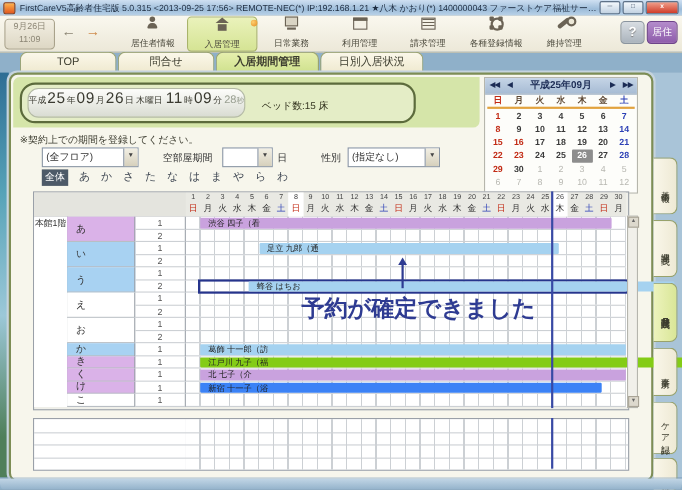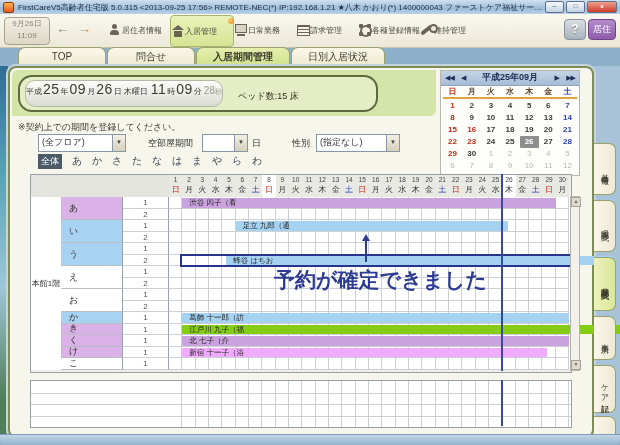--- a/index.html
+++ b/index.html
@@ -16,21 +16,21 @@
   .winbtn{width:17px;height:10px;border:1px solid #5e7187;border-radius:2px;
     background:linear-gradient(#f4f8fc,#c2d2e2);font-size:6px;line-height:9px;text-align:center;color:#44556b;}
   .winbtn.close{width:28px;background:linear-gradient(#f0a08c,#cf3b28);color:#fff;font-weight:bold;}
   
   .toolbar{position:absolute;left:0;top:14px;width:620px;height:33px;
     background:linear-gradient(#faf8ef,#ece8d8);border-bottom:1px solid #c9c4ae;}
   .datebox{position:absolute;left:4px;top:3px;width:44px;height:26px;background:linear-gradient(#f3efe3,#ddd7c4);
     border:1px solid #a9a28b;border-radius:4px;color:#8b8574;font-size:8px;text-align:center;line-height:12px;}
   .navarrow{position:absolute;top:7px;font-size:13px;font-weight:bold;}
   .tbuttons{position:absolute;left:108px;top:1px;display:flex;}
-  .tbtn{width:62px;height:30px;display:flex;flex-direction:row;align-items:center;justify-content:flex-start;
+  .tbtn{width:62px;height:30px;display:flex;flex-direction:column;align-items:center;justify-content:space-between;
     border-radius:4px;color:#4c4a3d;font-size:8px;}
   .tbtn.active{background:linear-gradient(#eaf2bb,#d5e494);border:1px solid #a9b46a;}
   .tbtn .ic{position:relative;width:14px;height:12px;margin-bottom:1px;}
   .alertdot{position:absolute;left:228px;top:4px;width:6px;height:6px;border-radius:50%;
     background:radial-gradient(circle at 35% 35%,#ffcf70,#e08a1e);}
   .helpbtn{position:absolute;right:34px;top:5px;width:20px;height:19px;border-radius:4px;
     background:linear-gradient(#d8dde2,#aab3bc);border:1px solid #8a949e;color:#fff;font-weight:bold;
     font-size:12px;text-align:center;line-height:18px;text-shadow:0 1px 1px #777;}
   .modebtn{position:absolute;right:4px;top:5px;width:26px;height:19px;border-radius:4px;
     background:linear-gradient(#b48ccb,#8e5cab);border:1px solid #6d4389;color:#fff;font-size:9px;
@@ -98,21 +98,21 @@
   .gtable{position:absolute;left:20px;top:106px;width:540px;height:197px;background:#efefe9;border:1px solid #9aa0a8;}
   .ghead{position:absolute;left:138px;top:0;width:400px;height:22px;background:#e9e9e3;border-bottom:1px solid #9aa0a8;}
   .gdaycell{position:absolute;top:0;height:22px;text-align:center;}
   .gdaycell.hl{background:#fff;}
   .gdnum{display:block;font-size:6.5px;color:#444;line-height:9px;}
   .gdow{display:block;font-size:8px;line-height:11px;color:#333;}
   .gdow.su{color:#c22a14;} .gdow.sa{color:#2b3fb5;}
   .glefthead{position:absolute;left:0;top:0;width:138px;height:22px;background:#e4e4de;border-bottom:1px solid #9aa0a8;}
   .gbody{position:absolute;left:0;top:22px;width:540px;height:173px;background:#fff;}
   .floorcol{position:absolute;left:0;top:0;width:30px;height:173px;border-right:1px solid #9aa0a8;
-    font-size:8px;color:#333;display:flex;align-items:center;justify-content:center;}
+    font-size:8px;color:#333;display:flex;align-items:flex-start;justify-content:center;}
   .roomcell{position:absolute;left:30px;width:62px;border-right:1px solid #9aa0a8;border-bottom:1px solid #b9bec4;
     font-size:9px;color:#333;display:flex;align-items:center;padding-left:8px;box-sizing:border-box;}
   .bedcell{position:absolute;left:92px;width:46px;border-right:1px solid #9aa0a8;border-bottom:1px solid #ccd0d4;
     font-size:8px;color:#555;text-align:center;box-sizing:border-box;}
   .gridrow{position:absolute;left:138px;width:400px;border-bottom:1px solid #ccd0d4;box-sizing:border-box;
     background:repeating-linear-gradient(90deg,transparent 0 12.333px,#ccd0d4 12.333px 13.333px);}
   .bar{position:absolute;height:9.5px;border-radius:1px;font-size:7.5px;line-height:9.5px;color:#222;
     white-space:nowrap;padding-left:7px;box-sizing:border-box;overflow:visible;}
   .selbox{position:absolute;border:2px solid #26348c;background:transparent;box-sizing:border-box;}
   .todayline{position:absolute;width:2px;background:#3849a5;}
@@ -167,20 +167,24 @@
           <div class="ic ic-person"></div>
           <span>居住者情報</span>
         </div>
         <div class="tbtn active">
           <div class="ic ic-house"></div>
           <span>入居管理</span>
         </div>
         <div class="tbtn">
           <div class="ic ic-monitor"></div>
           <span>日常業務</span>
+        </div>
+        <div class="tbtn">
+          <div class="ic ic-cal"></div>
+          <span>利用管理</span>
         </div>
         <div class="tbtn">
           <div class="ic ic-table"></div>
           <span>請求管理</span>
         </div>
         <div class="tbtn">
           <div class="ic ic-gear"></div>
           <span>各種登録情報</span>
         </div>
         <div class="tbtn">
@@ -501,21 +505,21 @@
           <div class="roomcell" style="top: 161px; height: 11.5px; background: rgb(255, 255, 255);">こ</div>
           <div class="bedcell" style="top: 161px; height: 11.5px; line-height: 11.5px;">1</div>
           <div class="gridrow" style="top: 161px; height: 11.5px; width: 400px;"></div>
           <div class="bar" style="left: 151.333px; top: 1px; width: 373.333px; background: rgb(201, 162, 222);">渋谷 四子（看</div>
           <div class="bar" style="left: 204.667px; top: 24px; width: 272px; background: rgb(165, 210, 240);">足立 九郎（通</div>
           <div class="selbox" style="left: 149.333px; top: 56.5px; width: 390.667px; height: 13.5px; border-color: rgb(38, 52, 140);"></div>
           <div class="bar" style="left: 151.333px; top: 58.5px; width: 386.667px; background: rgb(165, 210, 240); margin-left: 44px;">蜂谷 はちお</div>
           <div class="bar" style="left: 151.333px; top: 116px; width: 386.667px; background: rgb(165, 210, 240);">葛飾 十一郎（訪</div>
           <div class="bar" style="left: 151.333px; top: 127.5px; width: 448px; background: #84cc16;">江戸川 九子（福</div>
           <div class="bar" style="left: 151.333px; top: 139px; width: 386.667px; background: rgb(201, 162, 222);">北 七子（介</div>
-          <div class="bar" style="left: 151.333px; top: 150.5px; width: 365px; background: #f0abfc;">新宿 十一子（浴</div>
+          <div class="bar" style="left: 151.333px; top: 150.5px; width: 365px; background: #3b82f6;">新宿 十一子（浴</div>
         </div>
     </div>
 
     <div class="vscroll">
       <div class="varrow" style="top:0;">▲</div>
       <div class="varrow" style="bottom:0;">▼</div>
     </div>
 
     <div class="gempty">
       <div class="cols"></div>

